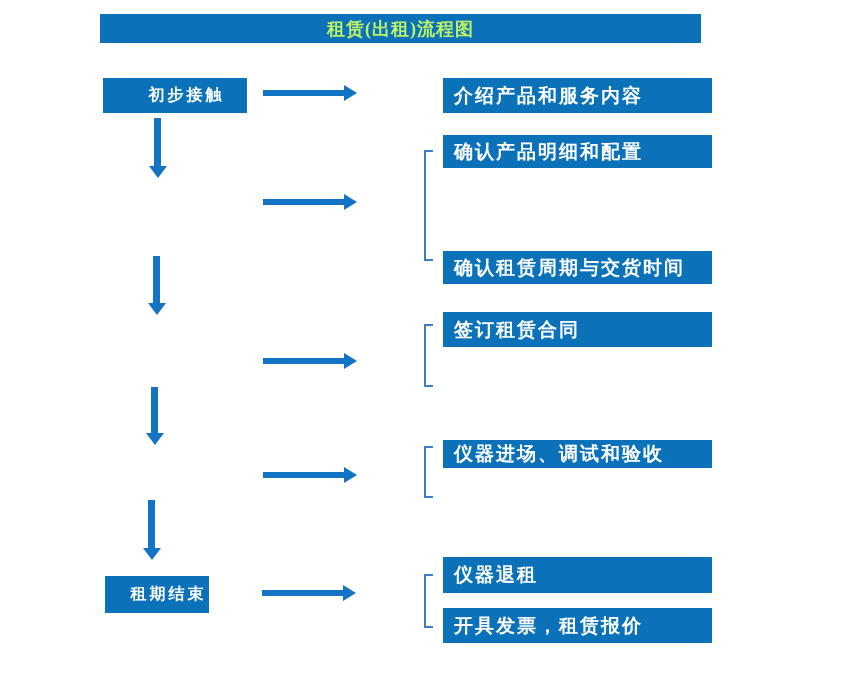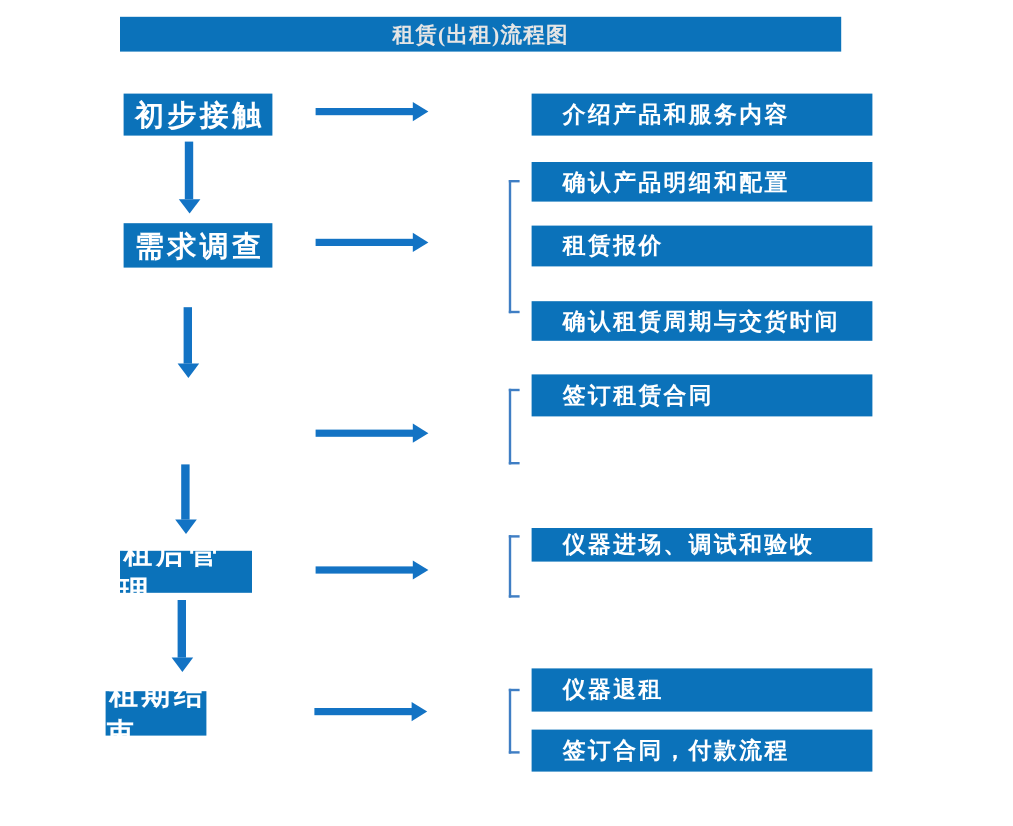--- a/index.html
+++ b/index.html
@@ -13,44 +13,45 @@
     width: 844px;
     height: 688px;
     background: #ffffff;
     overflow: hidden;
   }
   .title-bar {
     position: absolute;
     left: 100px; top: 14px;
     width: 601px; height: 29px;
     background: #0b72ba;
-    color: #e5e5e5;
+    color: #bef264;
     font-weight: bold;
     font-size: 18px;
     letter-spacing: 1px;
     text-align: center;
     line-height: 30px;
   }
   .box {
     position: absolute;
     background: #0b72ba;
     color: #ffffff;
     font-weight: bold;
     display: flex;
     align-items: center;
   }
   .step {
     justify-content: center;
-    font-size: 24px;
+    font-size: 16px;
     letter-spacing: 3px;
     text-indent: 3px;
+    padding-left: 20px;
   }
   .detail {
     justify-content: flex-start;
-    padding-left: 26px;
+    padding-left: 11px;
     font-size: 19px;
     letter-spacing: 2px;
   }
   
   .harrow { position: absolute; width: 94px; height: 16px; }
   .harrow .stem {
     position: absolute; left: 0; top: 5px;
     width: 82px; height: 6px; background: #1373c4;
   }
   .harrow .head {
@@ -84,23 +85,21 @@
   }
 </style>
 </head>
 <body>
 
 <div class="canvas">
 
   <div class="title-bar">租赁(出租)流程图</div>
 
   <div class="box step" style="left:103px;top:78px;width:124px;height:35px">初步接触</div>
-  <div class="box step" style="left:103px;top:186px;width:124px;height:37px">需求调查</div>
-  <div class="box step" style="left:100px;top:459px;width:110px;height:35px">租后管理</div>
-  <div class="box step" style="left:88px;top:576px;width:84px;height:37px">租期结束</div>
+  <div class="box step" style="left:105px;top:576px;width:84px;height:37px">租期结束</div>
 
   <div class="varrow" style="left:149px;top:118px;height:60px">
     <div class="stem" style="height:48px"></div>
     <div class="head"></div>
   </div>
   <div class="varrow" style="left:148px;top:256px;height:59px">
     <div class="stem" style="height:47px"></div>
     <div class="head"></div>
   </div>
   <div class="varrow" style="left:146px;top:387px;height:58px">
@@ -133,20 +132,19 @@
     <div class="head"></div>
   </div>
 
   <div class="bracket" style="top:150px;height:111px"></div>
   <div class="bracket" style="top:324px;height:63px"></div>
   <div class="bracket" style="top:446px;height:52px"></div>
   <div class="bracket" style="top:574px;height:54px"></div>
 
   <div class="box detail" style="left:443px;top:78px;width:258px;height:35px">介绍产品和服务内容</div>
   <div class="box detail" style="left:443px;top:135px;width:258px;height:33px">确认产品明细和配置</div>
-  <div class="box detail" style="left:443px;top:188px;width:258px;height:34px">租赁报价</div>
   <div class="box detail" style="left:443px;top:251px;width:258px;height:33px">确认租赁周期与交货时间</div>
   <div class="box detail" style="left:443px;top:312px;width:258px;height:35px">签订租赁合同</div>
   <div class="box detail" style="left:443px;top:440px;width:258px;height:28px">仪器进场、调试和验收</div>
   <div class="box detail" style="left:443px;top:557px;width:258px;height:36px">仪器退租</div>
-  <div class="box detail" style="left:443px;top:608px;width:258px;height:35px">签订合同，付款流程</div>
+  <div class="box detail" style="left:443px;top:608px;width:258px;height:35px">开具发票，租赁报价</div>
 
 </div>
 
 </body></html>

